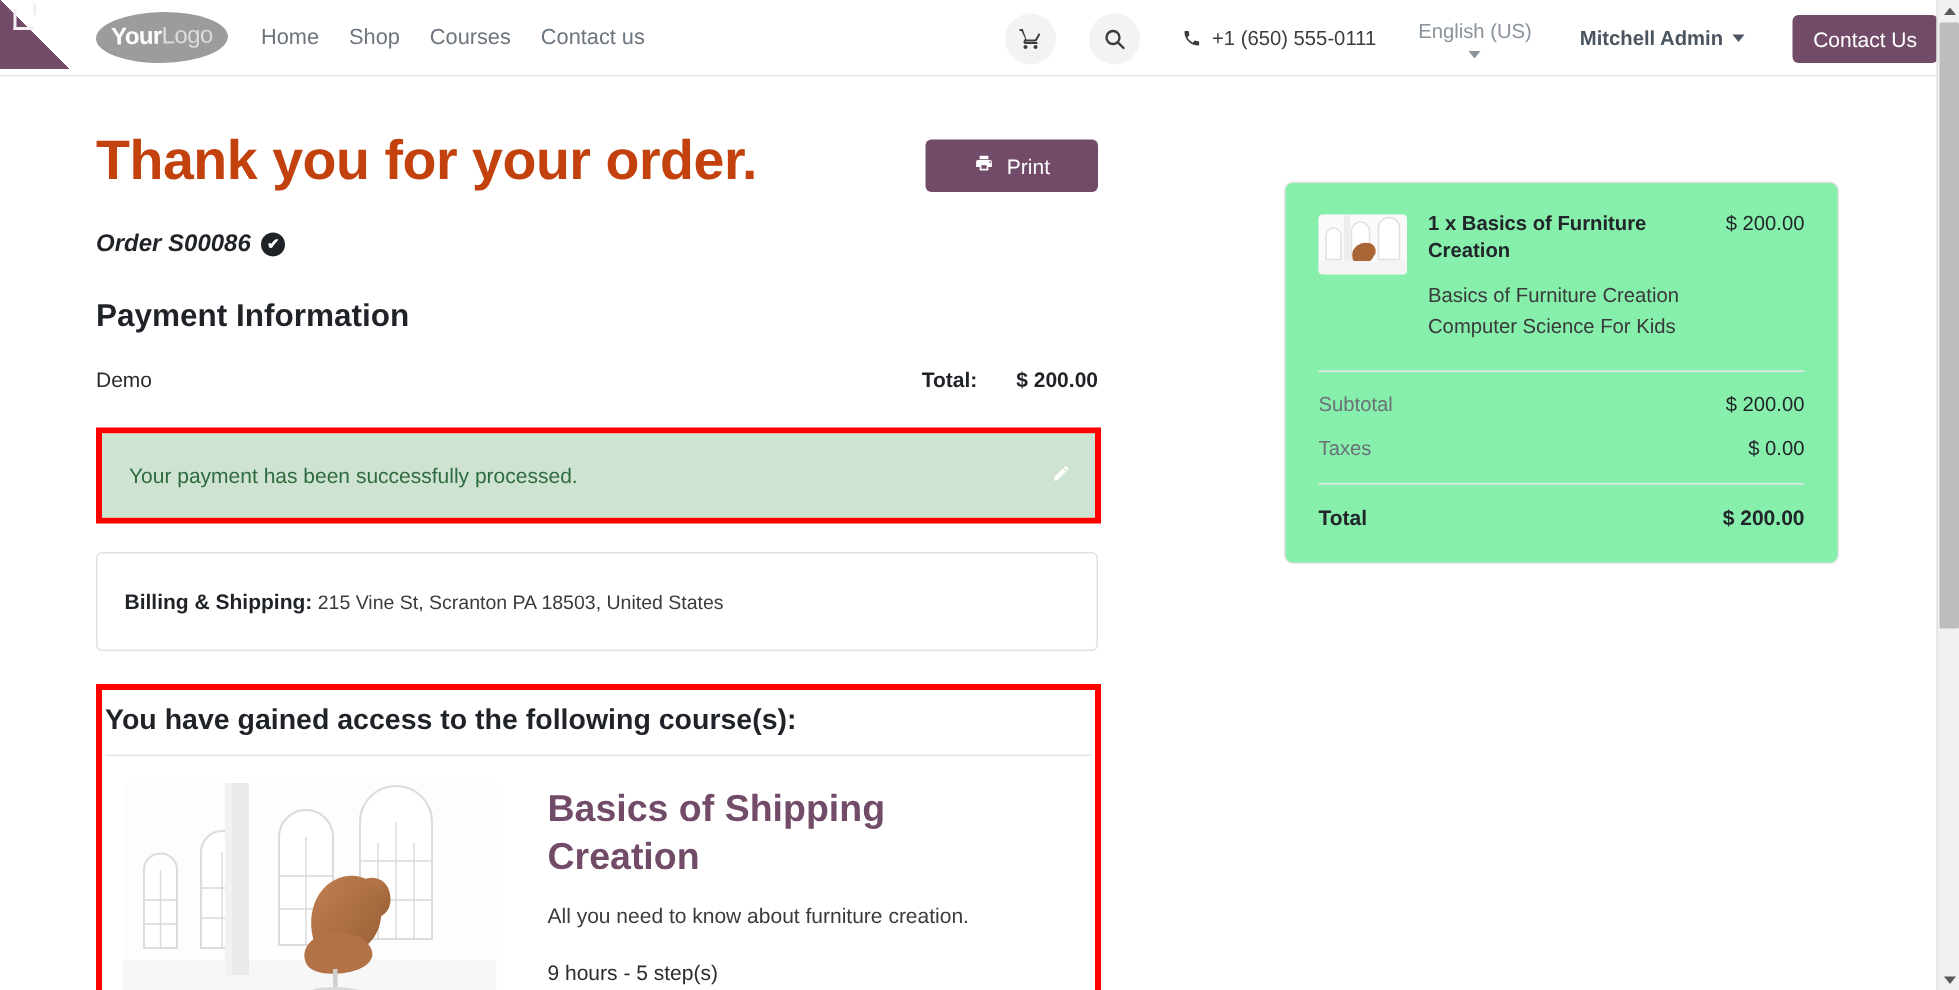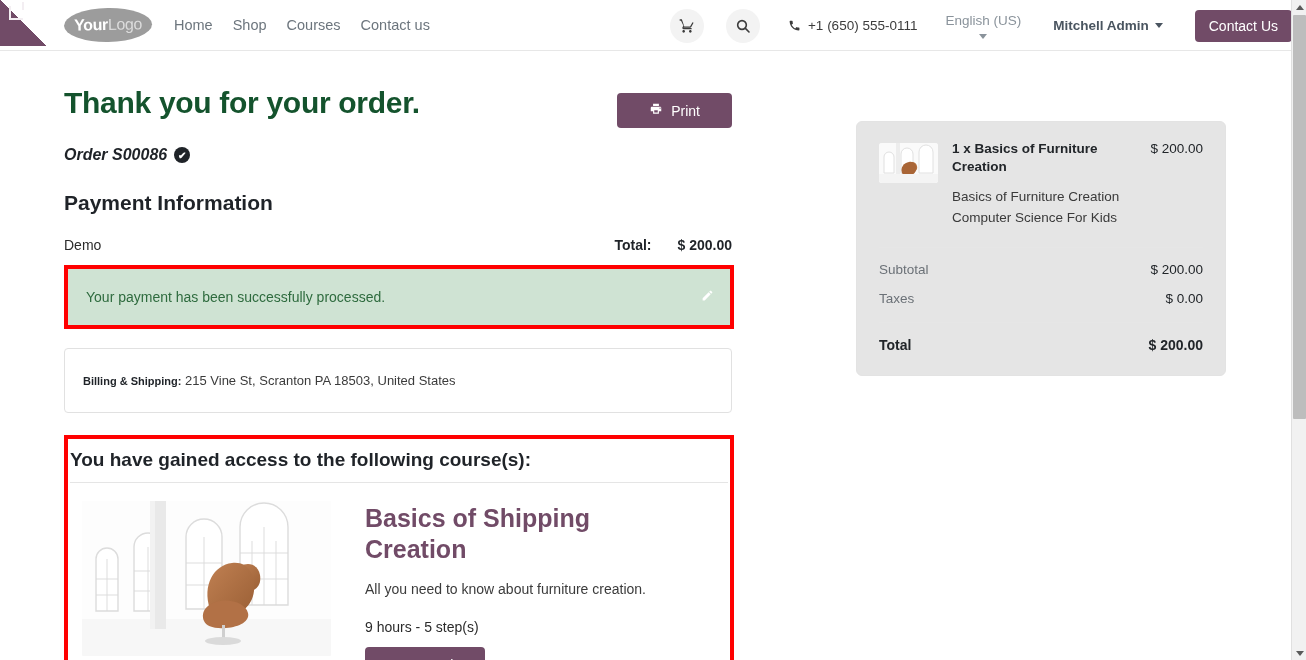--- a/index.html
+++ b/index.html
@@ -114,22 +114,22 @@
   .container {
     position: relative;
     width: 1290px;
     padding: 0;
   }
   .row-main { display: flex; align-items: flex-start; }
   .col-left { width: 800px; padding-left: 64px; padding-top: 34px; }
   .col-right { width: 420px; padding-top: 70px; padding-left: 56px; }
 
   h1.thanks {
-    font-size: 30px; font-weight: bold; margin: 0;
-    letter-spacing: -0.3px; color: #14532d;
+    font-size: 37px; font-weight: bold; margin: 0;
+    letter-spacing: -0.3px; color: #c2410c;
     line-height: 1.2;
   }
   .order-line {
     font-size: 16px; font-style: italic; font-weight: bold;
     color: #1f2328; margin-top: 25px;
     display: flex; align-items: center; gap: 7px;
   }
   .check-badge {
     width: 16px; height: 16px; border-radius: 50%;
     background: #1f2328; color: #fff;
@@ -162,30 +162,30 @@
     height: 56px;
     display: flex; align-items: center;
     position: relative;
   }
   .alert-success .pencil {
     position: absolute; right: 16px; top: 50%;
     transform: translateY(-50%);
     color: #ffffff;
   }
 
-  .wrap-alert { width: 670px; margin-top: 12px; }
+  .wrap-alert { width: 670px; margin-top: 24px; }
 
   .billing-card {
     width: 668px; margin-top: 19px;
     border: 1px solid #e1e1e1; border-radius: 4px;
     background: #fff;
     padding: 24px 18px;
     font-size: 13px;
   }
-  .billing-card b { font-size: 11px; color:#1f2328; }
+  .billing-card b { font-size: 14px; color:#1f2328; }
   .billing-card span { color:#3b3b3b; }
 
   .wrap-courses { width: 670px; margin-top: 22px; }
   .courses-card { background:#fff; }
   .courses-head {
     font-size: 19px; font-weight: bold; color:#1f2328;
     padding: 10px 0 11px 0;
     border-bottom: 1px solid #e5e5e5;
     margin: 0 2px;
   }
@@ -209,21 +209,21 @@
     background: #714b67; color: #fff;
     border: none; border-radius: 4px;
     padding: 10px 16px; font-size: 14px; cursor: pointer;
     font-family: "Liberation Sans", sans-serif;
   }
 
   
   .summary {
     width: 370px;
     border: 1px solid #e3e3e3; border-radius: 6px;
-    background: #e5e5e5;
+    background: #86efac;
     padding: 18px 22px 22px 22px;
   }
   .sum-item { display: flex; gap: 14px; }
   .sum-thumb {
     width: 59px; height: 40px; flex: none;
     border-radius: 3px; overflow: hidden; background: #f6f6f6;
     margin-top: 3px;
   }
   .sum-mid { flex: 1; }
   .sum-name { font-size: 13.5px; font-weight: bold; color:#212529; line-height:1.32; }

